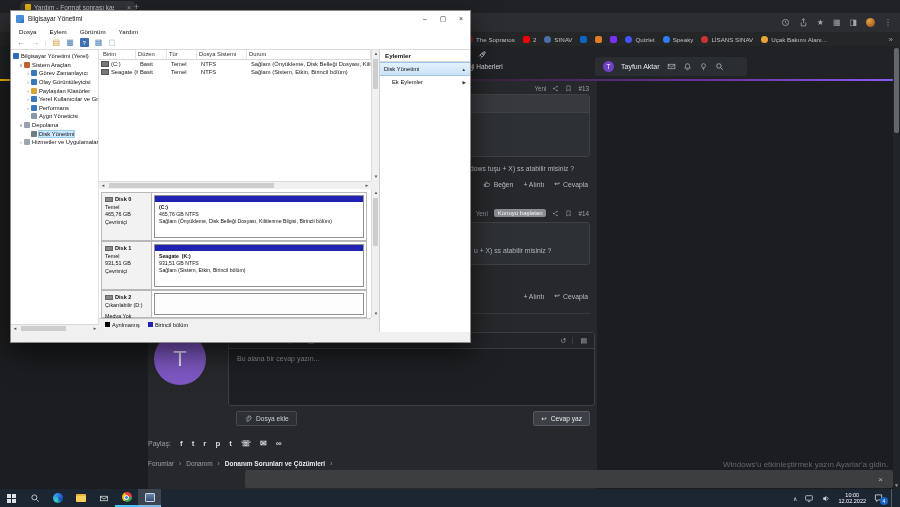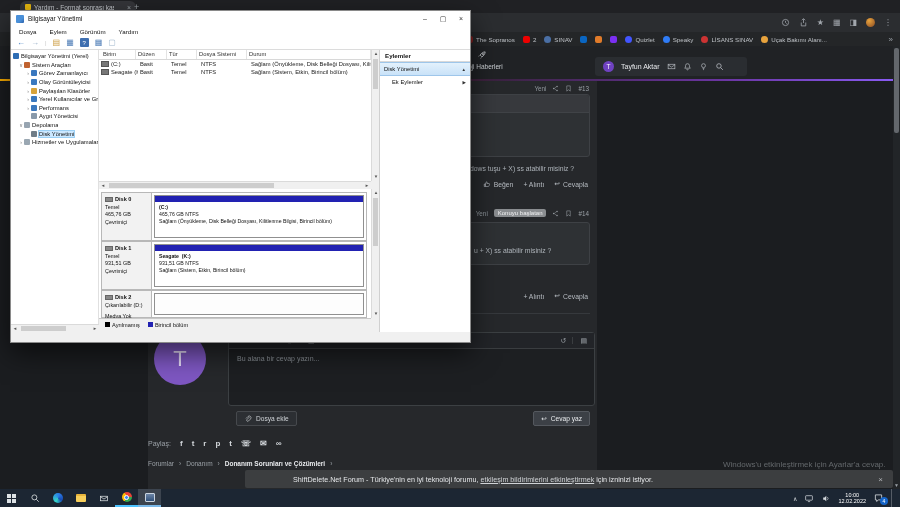--- a/index.html
+++ b/index.html
@@ -409,24 +409,23 @@
       <div id="crumbs" class="a flex">
         <span>Forumlar</span>
         <span>›</span>
         <span>Donanım</span>
         <span>›</span>
         <span class="cur">Donanım Sorunları ve Çözümleri</span>
         <span>›</span>
       </div>
     </div>
 
-    <div id="wm2" class="a">Windows'u etkinleştirmek için Ayarlar'a cevap.</div>
+    <div id="wm2" class="a">Windows'u etkinleştirmek yazın Ayarlar'a gidin.</div>
 
     <div id="notif" class="a">
-      <span><span>ShiftDelete.Net Forum - Türkiye'nin en iyi teknoloji forumu, </span><u>etkileşim bildirimlerini etkinleştirmek</u><span> için izninizi istiyor.</span></span>
       <span id="notifx">×</span>
     </div>
 
     <div id="pscroll" class="a">
       <div id="pthumb" class="a"></div>
       <div id="pdown" class="a">▼</div>
     </div>
   </div>
 
   <div id="cmw" class="a">

